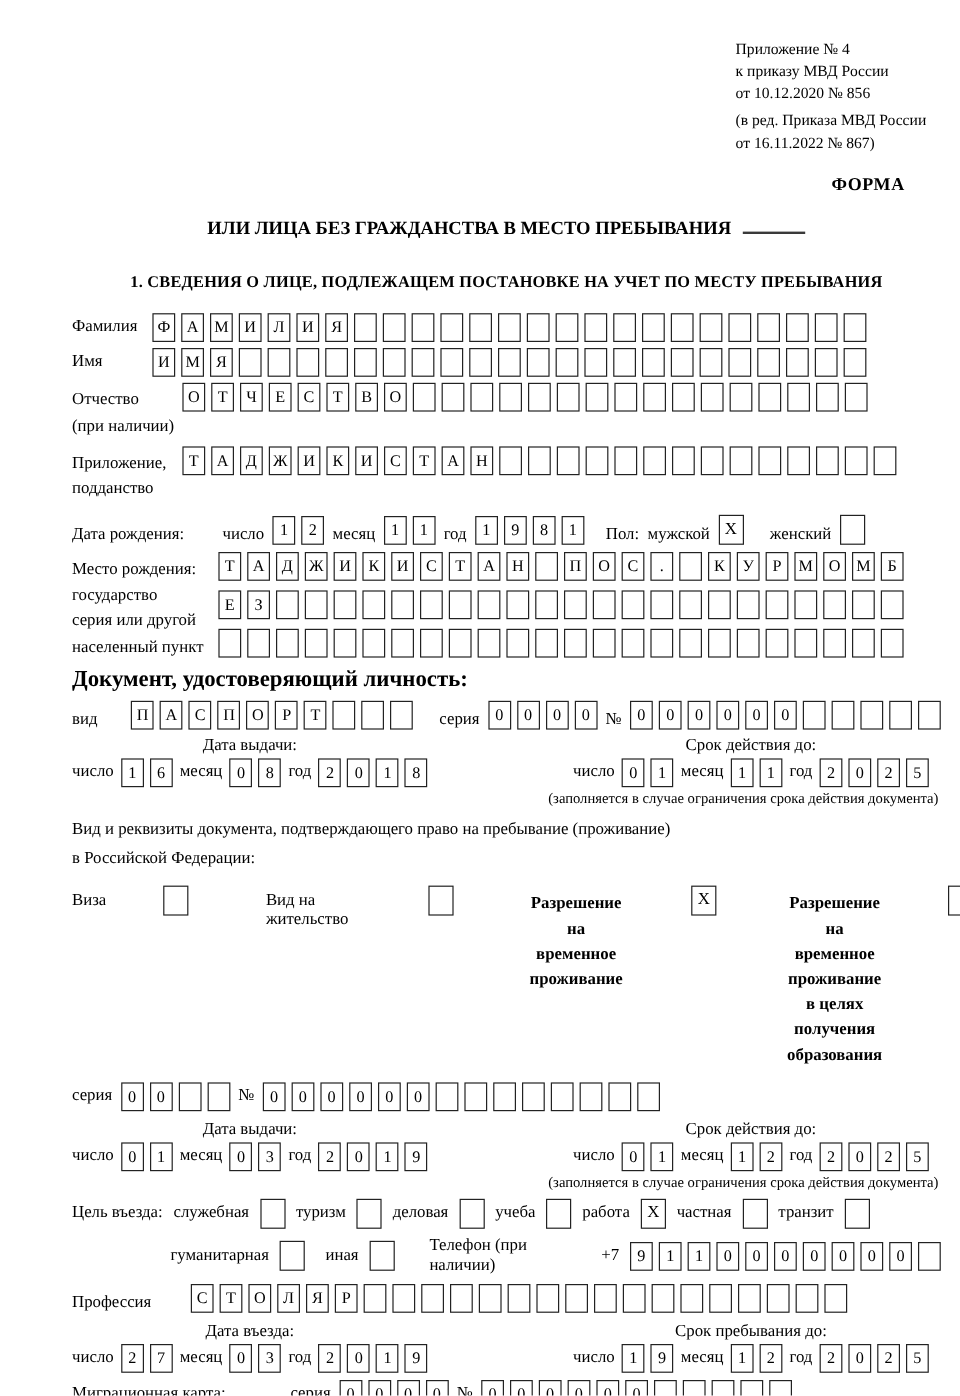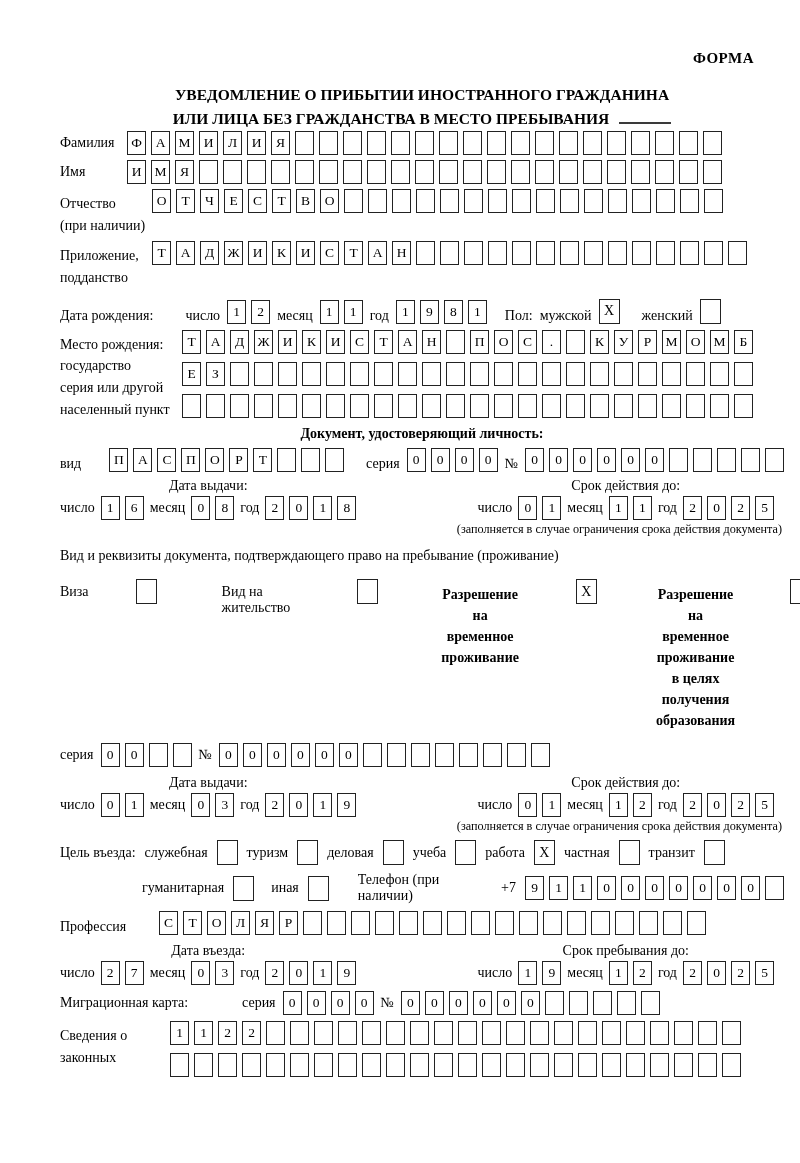--- a/index.html
+++ b/index.html
@@ -50,30 +50,38 @@
   .optcol { text-align:center; line-height:1.5; padding-top:5px;font-weight:bold; }
 
   .prow { display:flex; align-items:center; gap:9px; margin-bottom:7px; }
   .mt6 { margin-top:6px; } .mt10 { margin-top:10px; }
 </style>
 </head>
 <body>
 
 <div class="page">
 
+  <div class="hdr">
+    <div>Приложение № 4</div>
+    <div>к приказу МВД России</div>
+    <div>от 10.12.2020 № 856</div>
+    <div class="gap"></div>
+    <div>(в ред. Приказа МВД России</div>
+    <div>от 16.11.2022 № 867)</div>
+  </div>
 
   <div class="forma">ФОРМА</div>
 
   <div class="title">
-    <div>УВЕДОМЛЕНИЕ О ПРИБЫТИИ ИНОСТРАННОГО ГРАЖДАНИНА</div>
     <div>
       <span>ИЛИ ЛИЦА БЕЗ ГРАЖДАНСТВА В МЕСТО ПРЕБЫВАНИЯ</span><span class="uline"></span>
     </div>
   </div>
 
+  <div class="sec">1. СВЕДЕНИЯ О ЛИЦЕ, ПОДЛЕЖАЩЕМ ПОСТАНОВКЕ НА УЧЕТ ПО МЕСТУ ПРЕБЫВАНИЯ</div>
 
   <div class="row">
     <span class="lbl w67">Фамилия</span>
     <span class="cells">
         <span class="cell">Ф</span>
         <span class="cell">А</span>
         <span class="cell">М</span>
         <span class="cell">И</span>
         <span class="cell">Л</span>
         <span class="cell">И</span>
@@ -308,21 +316,21 @@
           <span class="cell"></span>
           <span class="cell"></span>
           <span class="cell"></span>
           <span class="cell"></span>
           <span class="cell"></span>
           <span class="cell"></span>
         </span>
     </span>
   </div>
 
-  <div style="text-align:center;font-weight:bold;font-size:14px;margin-top:2px;margin-bottom:6px;">Документ, удостоверяющий личность:</div>
+  <div style="text-align:left;font-weight:bold;font-size:19px;margin-top:2px;margin-bottom:6px;">Документ, удостоверяющий личность:</div>
 
   <div class="row inline" style="align-items:flex-end;">
     <span>вид</span>
     <span style="width:22px;"></span>
     <span class="cells">
         <span class="cell">П</span>
         <span class="cell">А</span>
         <span class="cell">С</span>
         <span class="cell">П</span>
         <span class="cell">О</span>
@@ -398,20 +406,21 @@
             <span class="cell">0</span>
             <span class="cell">2</span>
             <span class="cell">5</span>
           </span>
       </div>
     </div>
   </div>
   <div class="note">(заполняется в случае ограничения срока действия документа)</div>
 
   <div class="mt6" style="line-height:1.9;">Вид и реквизиты документа, подтверждающего право на пребывание (проживание)</div>
+  <div style="line-height:1.6;">в Российской Федерации:</div>
 
   <div class="opts">
     <span class="optlbl">Виза</span>
     <span class="chk" style="margin-left:4px;"></span>
     <span class="optlbl" style="margin-left:22px;">Вид на жительство</span>
     <span class="chk" style="margin-left:24px;"></span>
     <span class="optcol" style="margin-left:20px;">
       <span>Разрешение на временное</span><br>
       <span>проживание</span>
     </span>

